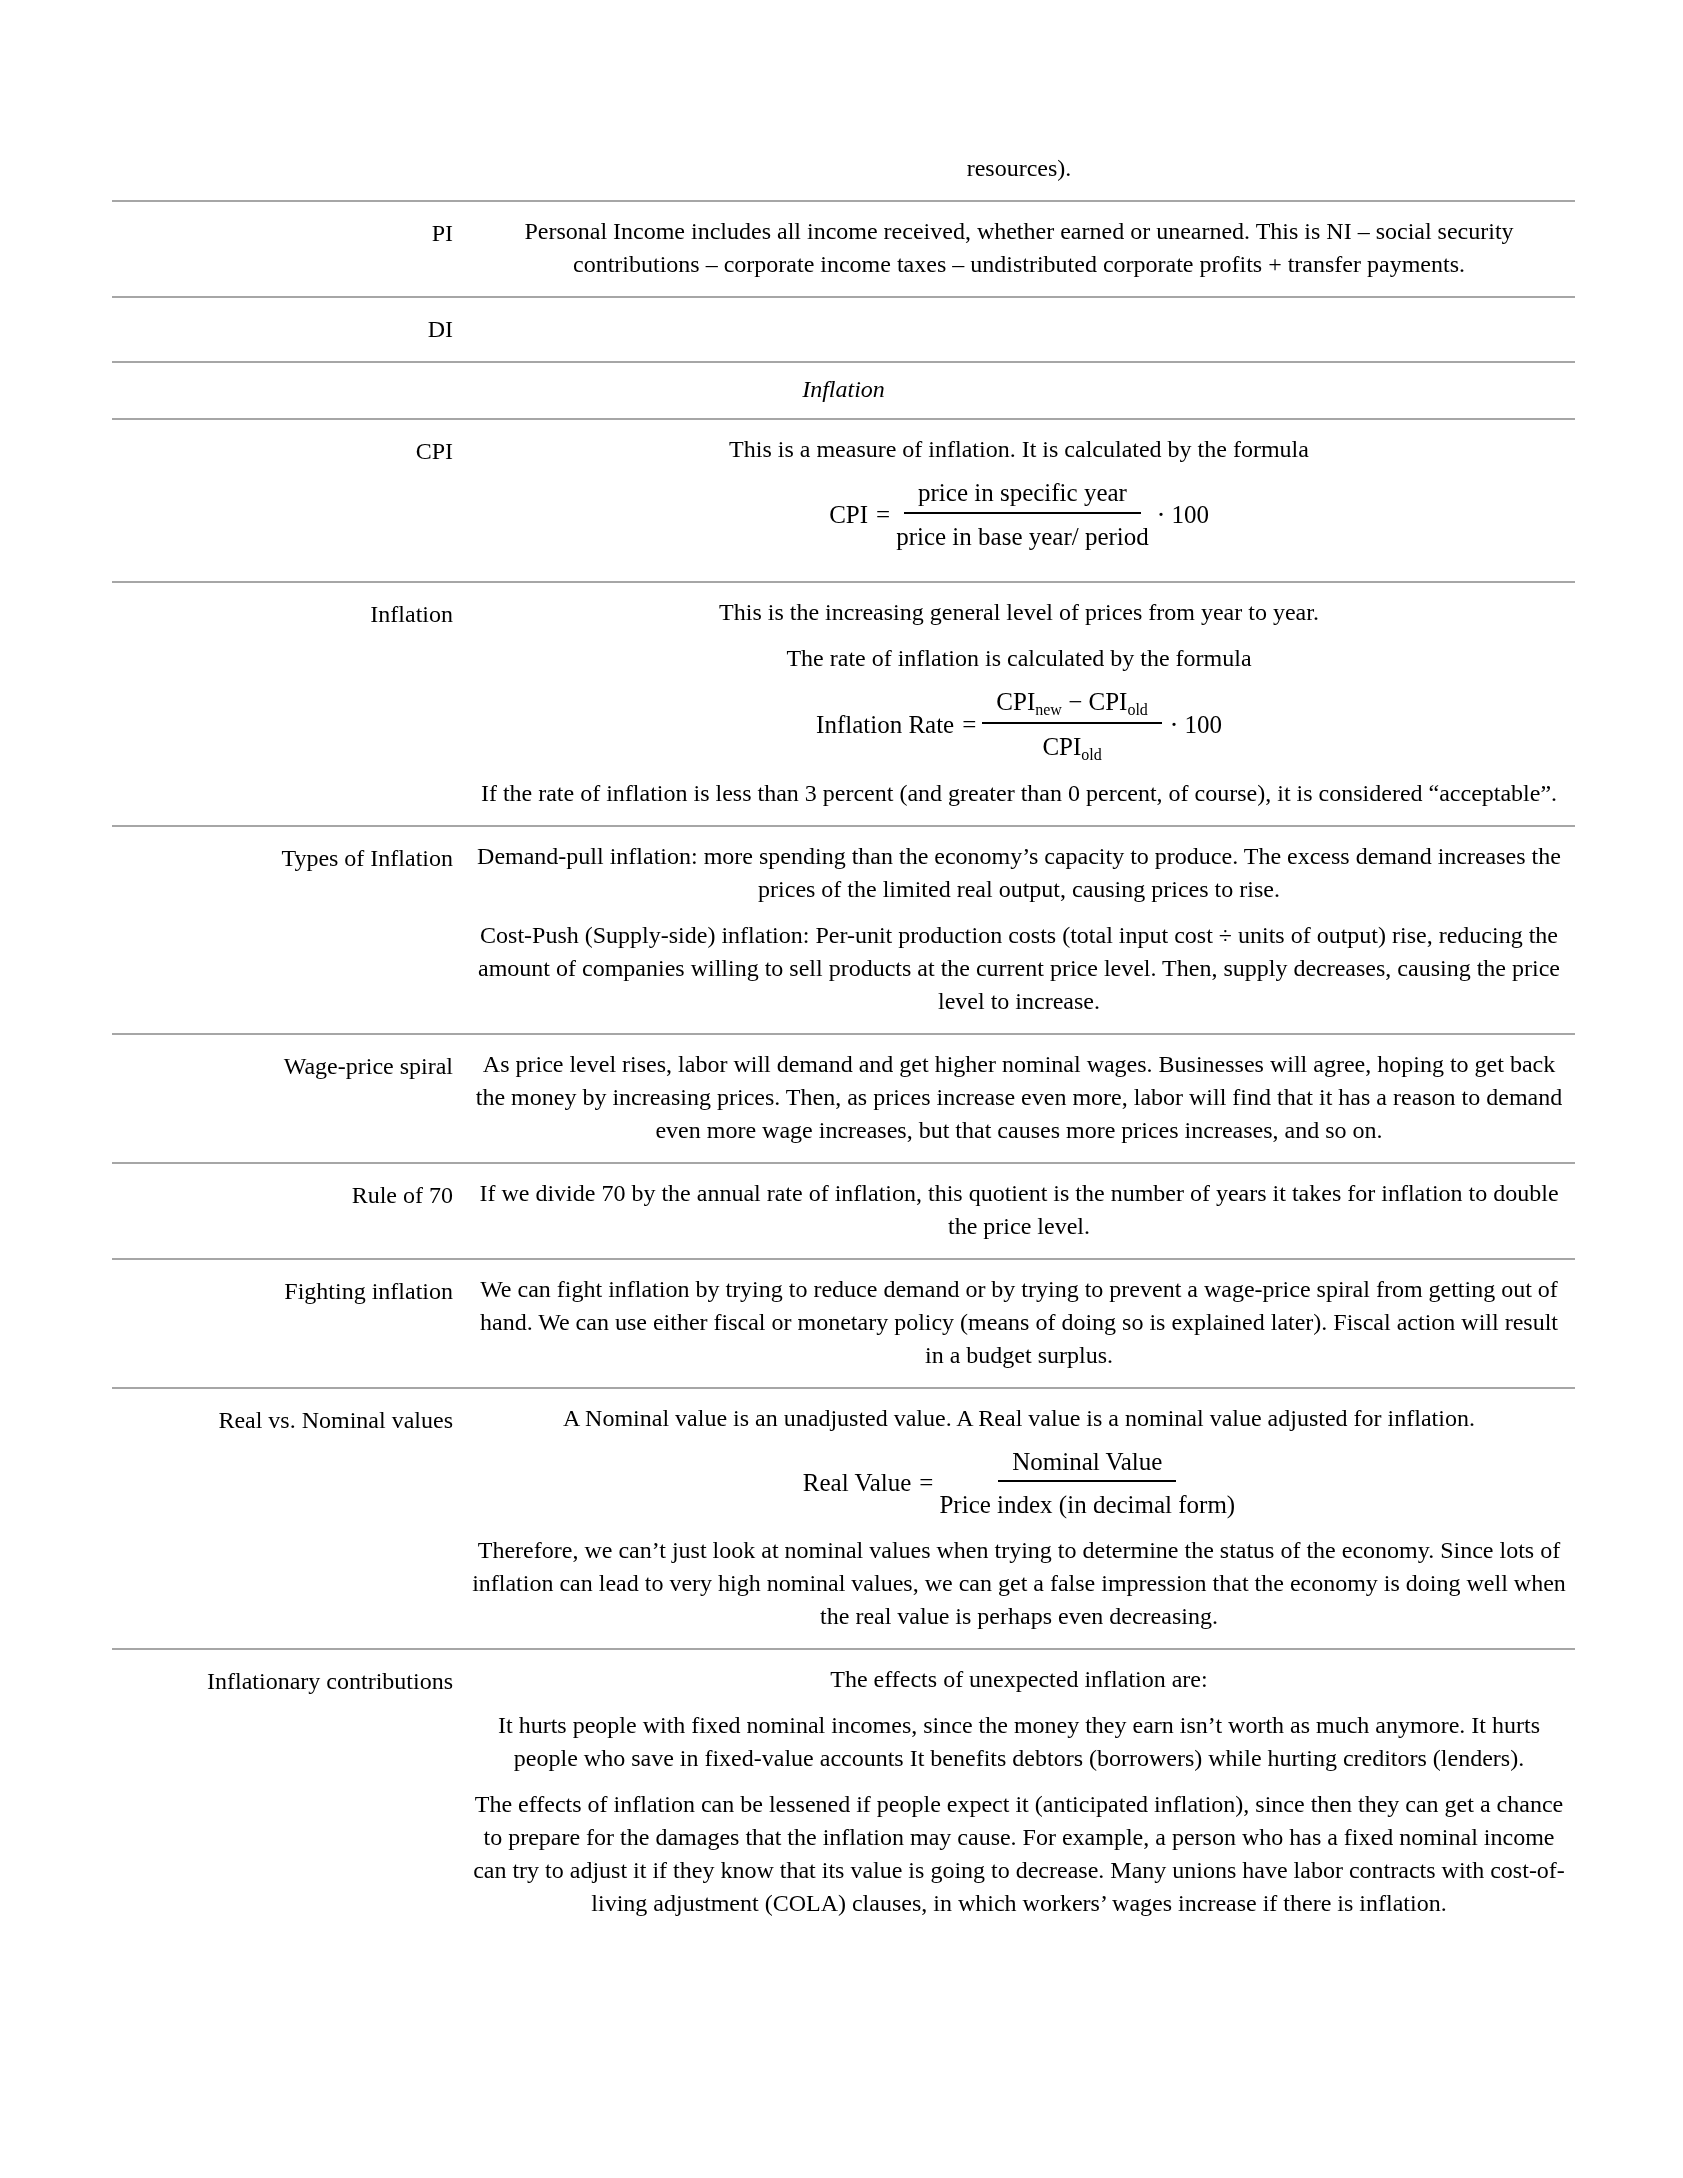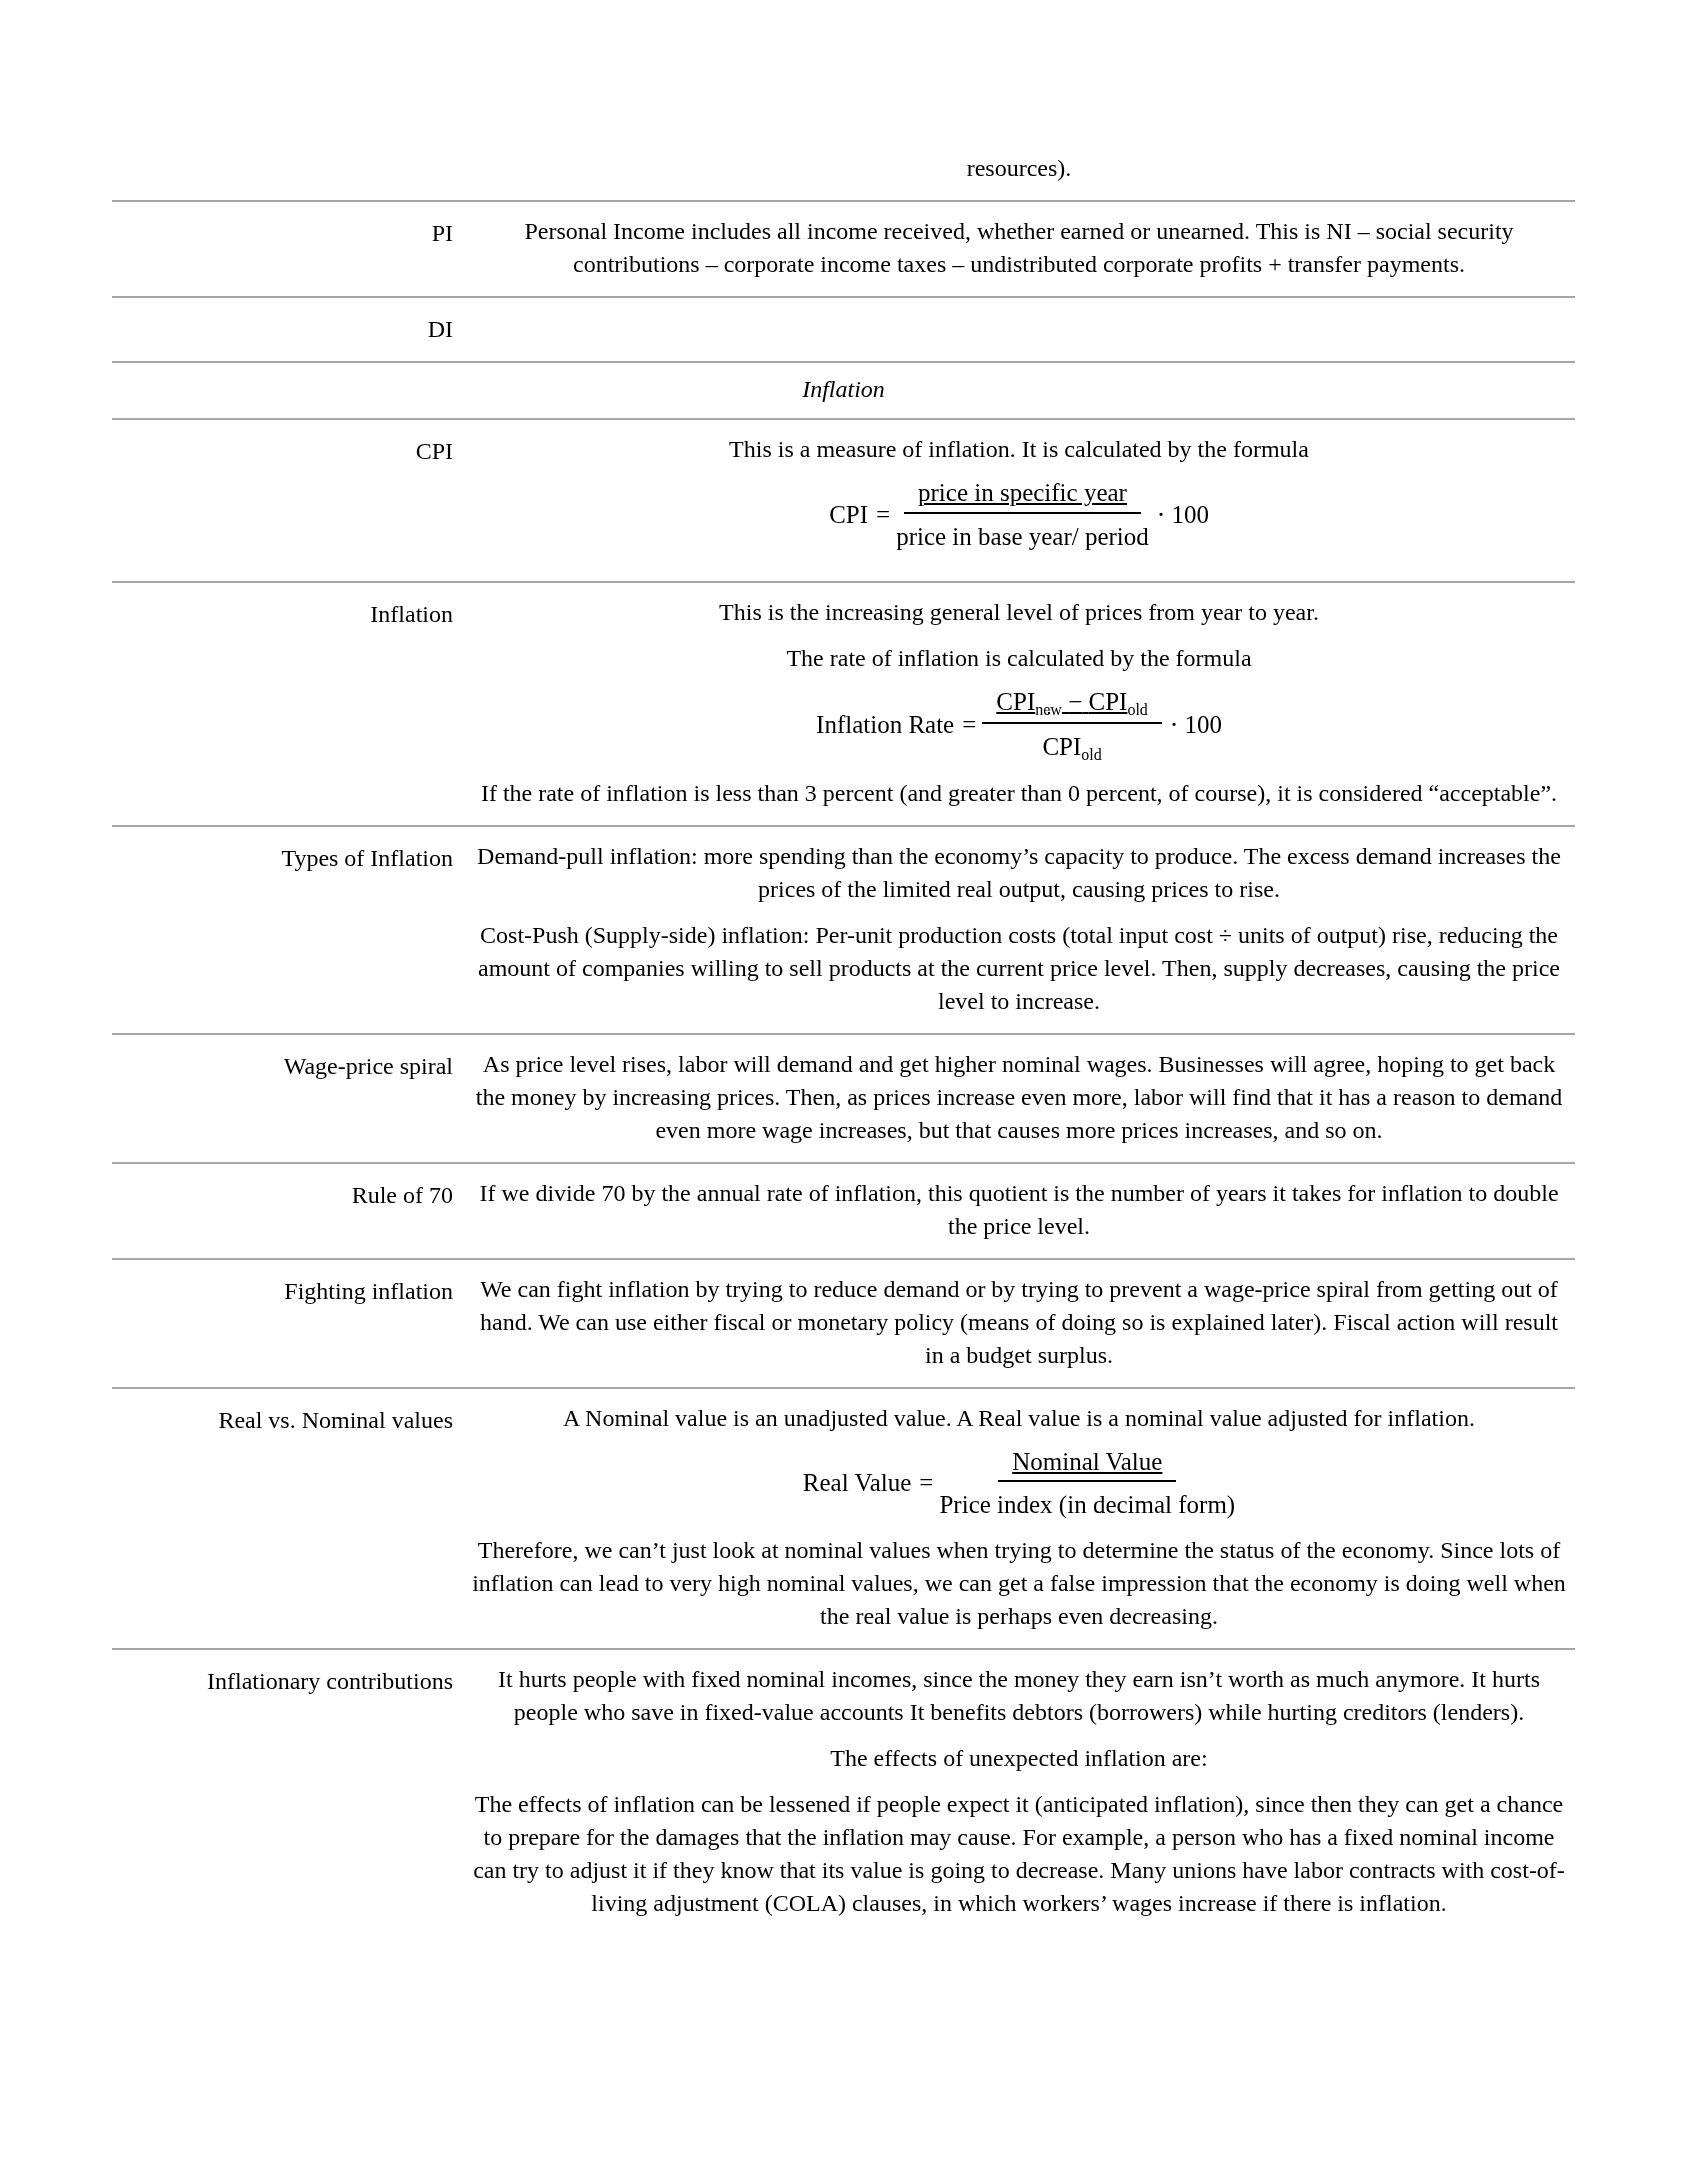--- a/index.html
+++ b/index.html
@@ -70,21 +70,20 @@
   .formula .eq { margin: 0 6px 0 8px; }
   .frac {
     display: inline-flex;
     flex-direction: column;
     align-items: center;
   }
   .frac .num {
     padding: 0 14px 4px 14px;
     border-bottom: 2px solid #000000;
     white-space: nowrap;
-    text-decoration: underline;
   }
   .frac .den {
     padding-top: 9px;
     white-space: nowrap;
   }
   .formula .dot { margin: 0 6px 0 8px; }
   .formula sub {
     font-size: 16px;
     line-height: 1;
     vertical-align: -5px;
@@ -192,20 +191,20 @@
           <span class="den">Price index (in decimal form)</span>
         </span>
       </div>
       <p>Therefore, we can’t just look at nominal values when trying to determine the status of the economy. Since lots of inflation can lead to very high nominal values, we can get a false impression that the economy is doing well when the real value is perhaps even decreasing.</p>
     </div>
   </div>
 
   <div class="trow last">
     <div class="term-cell">Inflationary contributions</div>
     <div class="def-cell">
+      <p>The effects of unexpected inflation are:</p>
       <p>It hurts people with fixed nominal incomes, since the money they earn isn’t worth as much anymore. It hurts people who save in fixed-value accounts It benefits debtors (borrowers) while hurting creditors (lenders).</p>
-      <p>The effects of unexpected inflation are:</p>
       <p>The effects of inflation can be lessened if people expect it (anticipated inflation), since then they can get a chance to prepare for the damages that the inflation may cause. For example, a person who has a fixed nominal income can try to adjust it if they know that its value is going to decrease. Many unions have labor contracts with cost-of-living adjustment (COLA) clauses, in which workers’ wages increase if there is inflation.</p>
     </div>
   </div>
 
 </div>
 
 
 </body></html>

